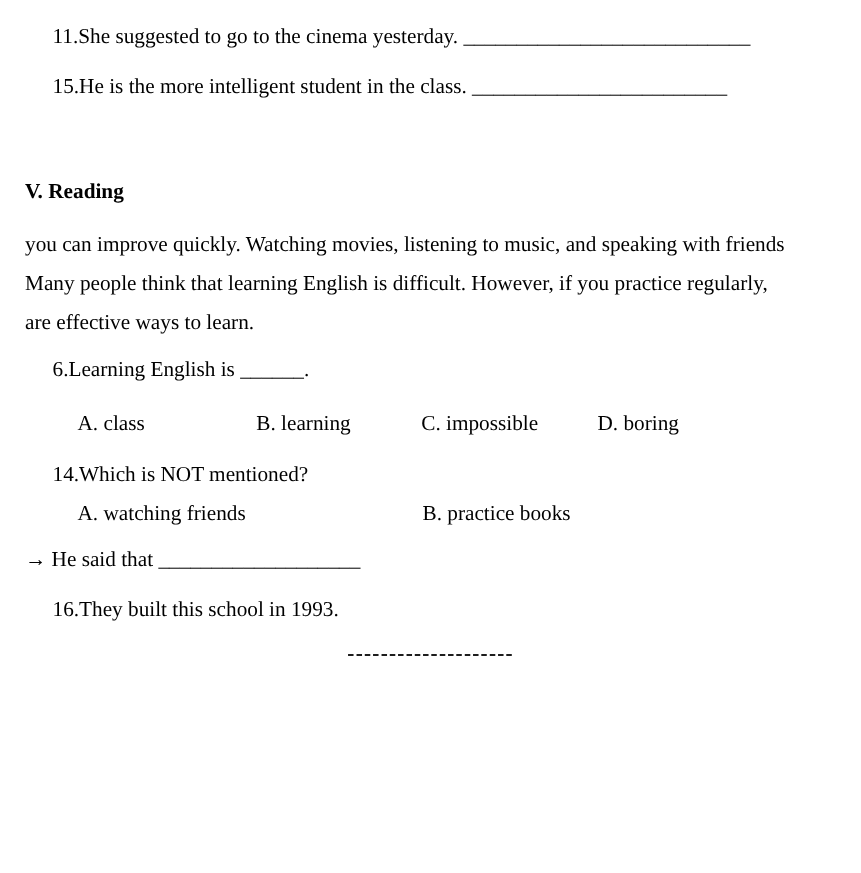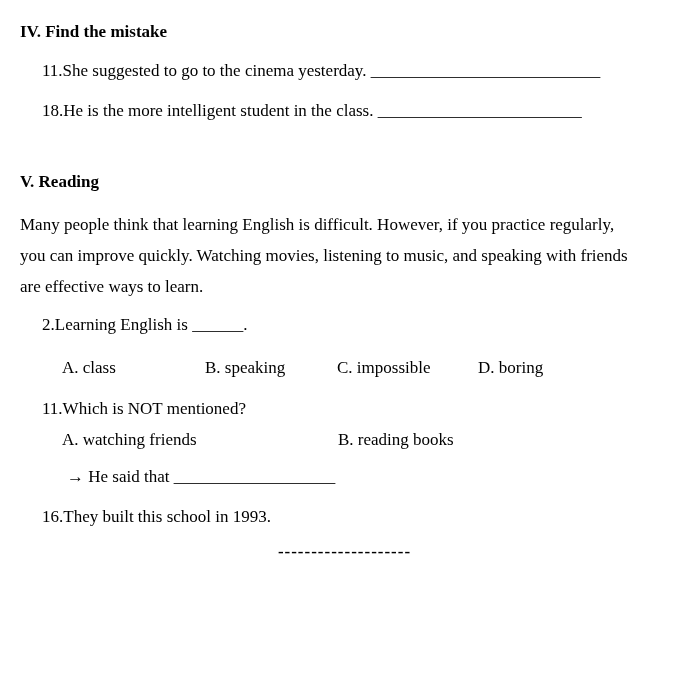--- a/index.html
+++ b/index.html
@@ -18,21 +18,21 @@
   .page {
     padding: 0 20px;
     box-sizing: border-box;
     width: 689px;
     height: 698px;
   }
   .line { line-height: 20px; white-space: nowrap; }
   .heading { font-weight: bold; line-height: 20px; }
   .indent-q { margin-left: 22px; }   
   .indent-o { margin-left: 42px; }   
-  .indent-a { margin-left: 47px; }   
+  .indent-a { }   
   .passage { line-height: 31px; }
   .passage .pline { line-height: 31px; }
   .blank { white-space: pre; }
   .optcol { display: inline-block; }
   .w143 { width: 143px; }
   .w132 { width: 132px; }
   .w141 { width: 141px; margin-top: 12px; }
   .w276 { width: 276px; }
   .separator {
     text-align: center;
@@ -42,55 +42,54 @@
   }
   
   .mt22 { margin-top: 22px; }
   .mt21 { margin-top: 21px; }
   .mt20 { margin-top: 20px; }
   .mt19 { margin-top: 19px; }
   .mt17 { margin-top: 17px; }
   .mt15 { margin-top: 15px; }
   .mt13 { margin-top: 13px; }
   .mt11 { margin-top: 11px; }
-  .mt51 { margin-top: 51px; }
+  .mt51 { margin-top: 64px; }
 </style>
 </head>
 <body>
 
 <div class="page">
 
-  <div class="heading mt22">IV. Find the mistake</div>
 
   <div class="line indent-q mt19">
     <span>11.She suggested to go to the cinema yesterday. </span><span class="blank">___________________________</span>
   </div>
 
   <div class="line indent-q mt20">
-    <span>18.He is the more intelligent student in the class. </span><span class="blank">________________________</span>
+    <span>15.He is the more intelligent student in the class. </span><span class="blank">________________________</span>
   </div>
 
   <div class="heading mt51">V. Reading</div>
 
   <div class="passage mt17">
+    <div class="pline">you can improve quickly. Watching movies, listening to music, and speaking with friends</div>
     <div class="pline">Many people think that learning English is difficult. However, if you practice regularly,</div>
-    <div class="pline">you can improve quickly. Watching movies, listening to music, and speaking with friends</div>
     <div class="pline">are effective ways to learn.</div>
   </div>
 
-  <div class="line indent-q mt13">2.Learning English is ______.</div>
+  <div class="line indent-q mt13">6.Learning English is ______.</div>
 
   <div class="line indent-o mt11">
-    <span class="optcol w143">A. class</span><span class="optcol w132">B. speaking</span><span class="optcol w141">C. impossible</span><span class="optcol">D. boring</span>
+    <span class="optcol w143">A. class</span><span class="optcol w132">B. learning</span><span class="optcol w141">C. impossible</span><span class="optcol">D. boring</span>
   </div>
 
-  <div class="line indent-q mt21">11.Which is NOT mentioned?</div>
+  <div class="line indent-q mt21">14.Which is NOT mentioned?</div>
 
   <div class="line indent-o mt11">
-    <span class="optcol w276">A. watching friends</span><span class="optcol">B. reading books</span>
+    <span class="optcol w276">A. watching friends</span><span class="optcol">B. practice books</span>
   </div>
 
 
 
 
   <div class="line indent-a mt17">
     <span>→ He said that </span><span class="blank">___________________</span>
   </div>
 
   <div class="line indent-q mt20">16.They built this school in 1993.</div>

